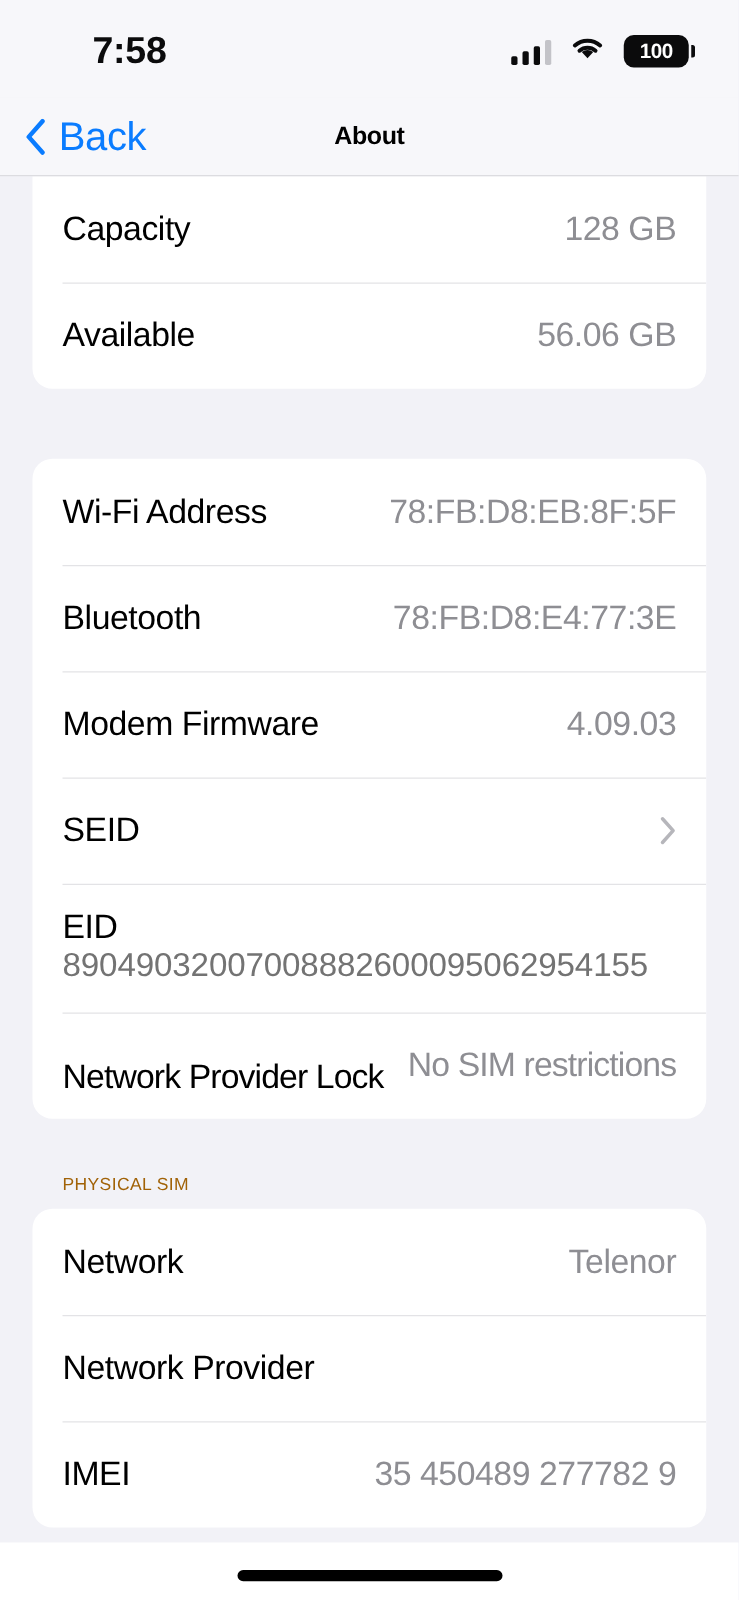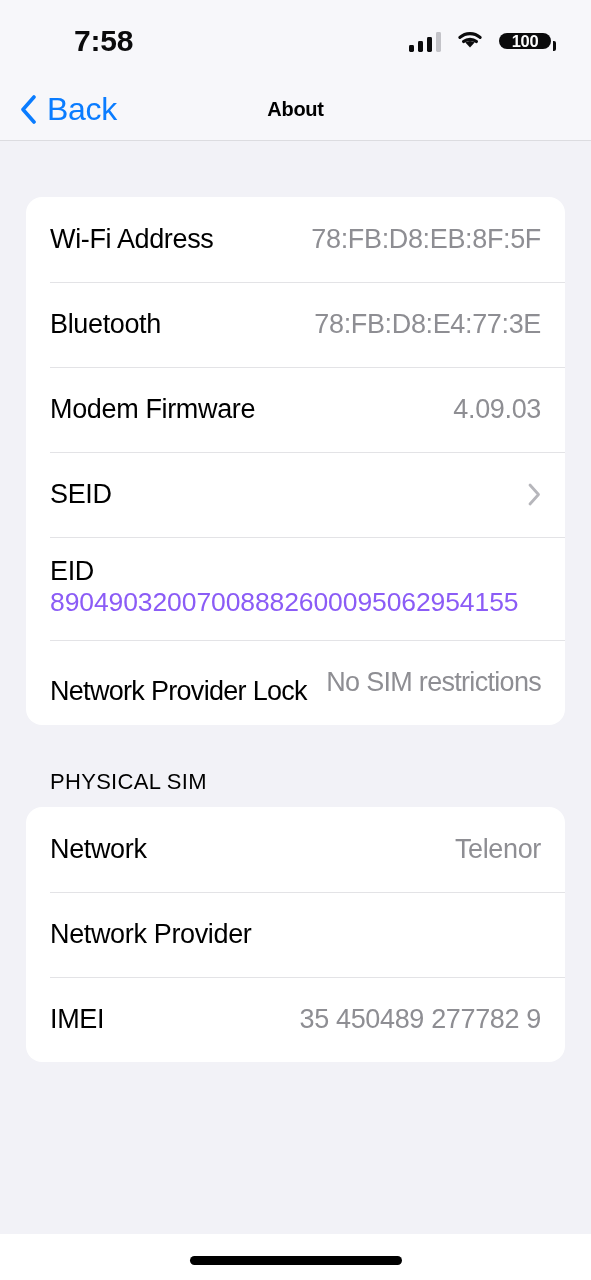--- a/index.html
+++ b/index.html
@@ -28,21 +28,21 @@
 
   .signal { display:flex; align-items:flex-end; gap:3.5px; height:22px; }
   .signal i { display:block; width:5.5px; background:#0b0b0c; border-radius:1.4px; }
   .signal i:nth-child(1){ height:7px; }
   .signal i:nth-child(2){ height:11px; }
   .signal i:nth-child(3){ height:15.5px; }
   .signal i:nth-child(4){ height:20px; background:#c3c3c8; }
 
   .wifi { width:28px; height:21px; }
   .battery {
-    position:relative; width:52px; height:16px;
+    position:relative; width:52px; height:26px;
     background:#0b0b0c; border-radius:8px;
     display:flex; align-items:center; justify-content:center;
   }
   .battery .lvl {
     color:#fff; font-size:16.5px; font-weight:700; letter-spacing:-0.4px;
     line-height:1;
   }
   .battery:after {
     content:""; position:absolute; right:-5px; top:8px;
     width:3.5px; height:10px; background:#0b0b0c;
@@ -108,28 +108,28 @@
     width:13px; height:23px; display:block; flex:none;
   }
 
   
   .row.stacked {
     display:block; padding-top:19px; padding-bottom:22px; min-height:0;
   }
   .row.stacked .label { display:block; }
   .row.stacked .value {
     display:block; text-align:left; font-size:26.5px; letter-spacing:-0.1px;
-    color:#8b5cf6;
+    color:#737373;
   }
 
   .gap { height:56px; }
   .gap-sm { height:44px; }
 
   .section-head {
-    font-size:22px; color:#000000; letter-spacing:0.3px;
+    font-size:14px; color:#a16207; letter-spacing:0.3px;
     padding:0 24px 12px 24px;
   }
 
   
   .home-indicator {
     position:absolute; bottom:15px; left:50%; transform:translateX(-50%);
     width:212px; height:9px; background:#000; border-radius:5px;
     z-index:40;
   }
   .bottom-fade {
@@ -171,20 +171,30 @@
           <path d="M14 2 L3 14.5 L14 27" fill="none" stroke="#0a7cff" stroke-width="3.6" stroke-linecap="round" stroke-linejoin="round"></path>
         </svg>
       </span>
       <span class="back-label">Back</span>
     </button>
     <div class="nav-title">About</div>
   </div>
 
   <div class="content">
 
+    <div class="card clipped-top">
+      <div class="row">
+        <span class="label">Capacity</span>
+        <span class="value">128 GB</span>
+      </div>
+      <div class="row">
+        <span class="label">Available</span>
+        <span class="value">56.06 GB</span>
+      </div>
+    </div>
 
     <div class="gap"></div>
 
     <div class="card">
       <div class="row">
         <span class="label">Wi-Fi Address</span>
         <span class="value">78:FB:D8:EB:8F:5F</span>
       </div>
       <div class="row">
         <span class="label">Bluetooth</span>

